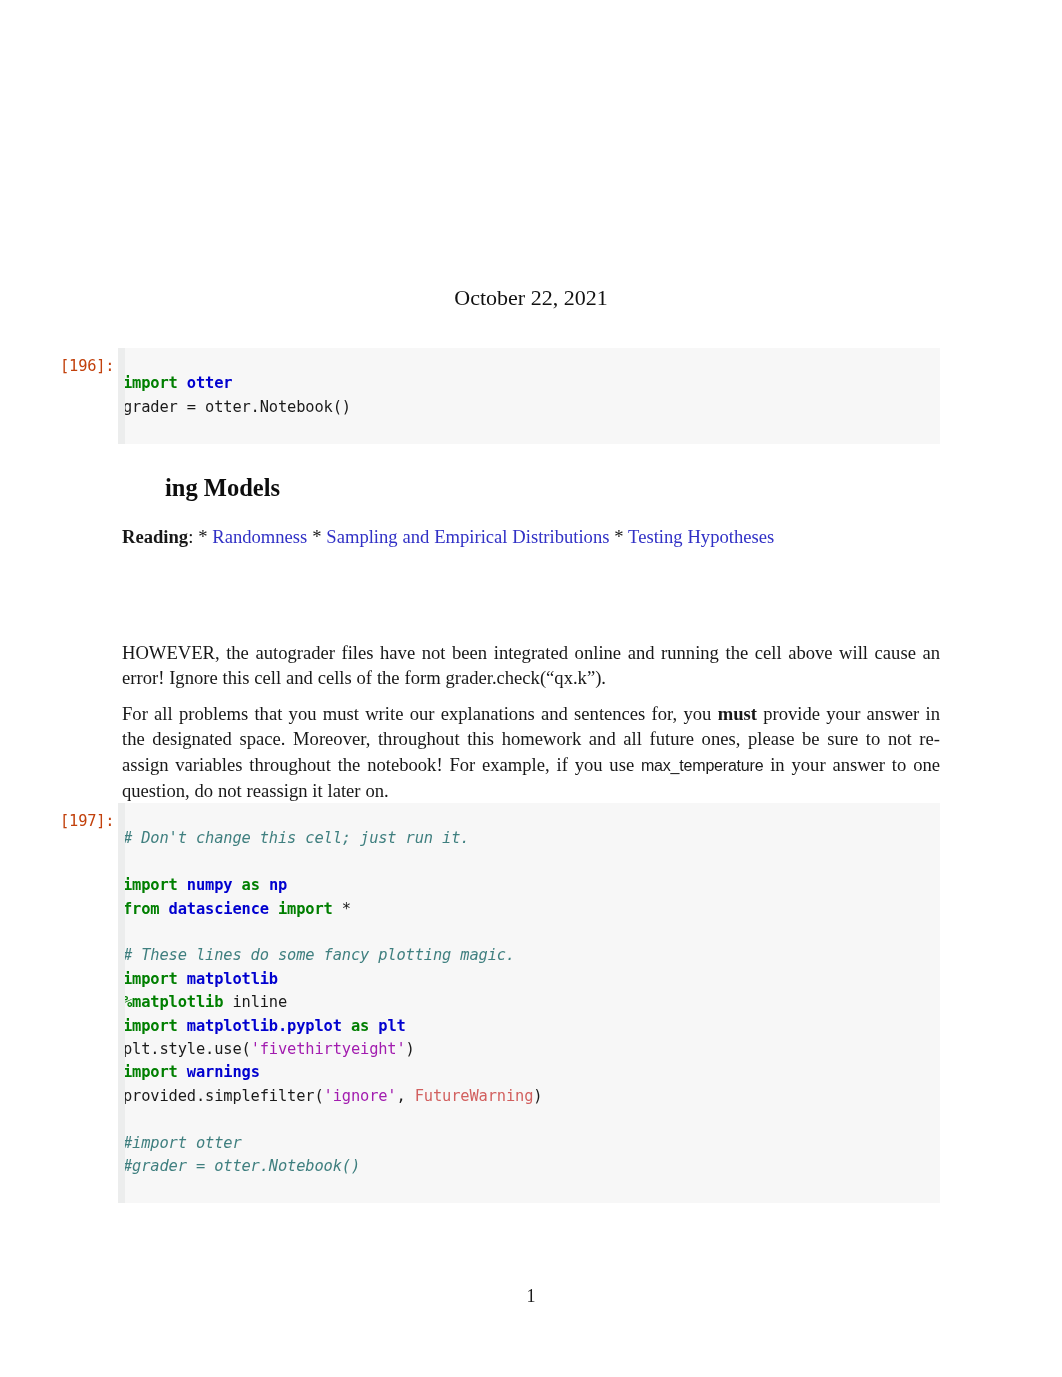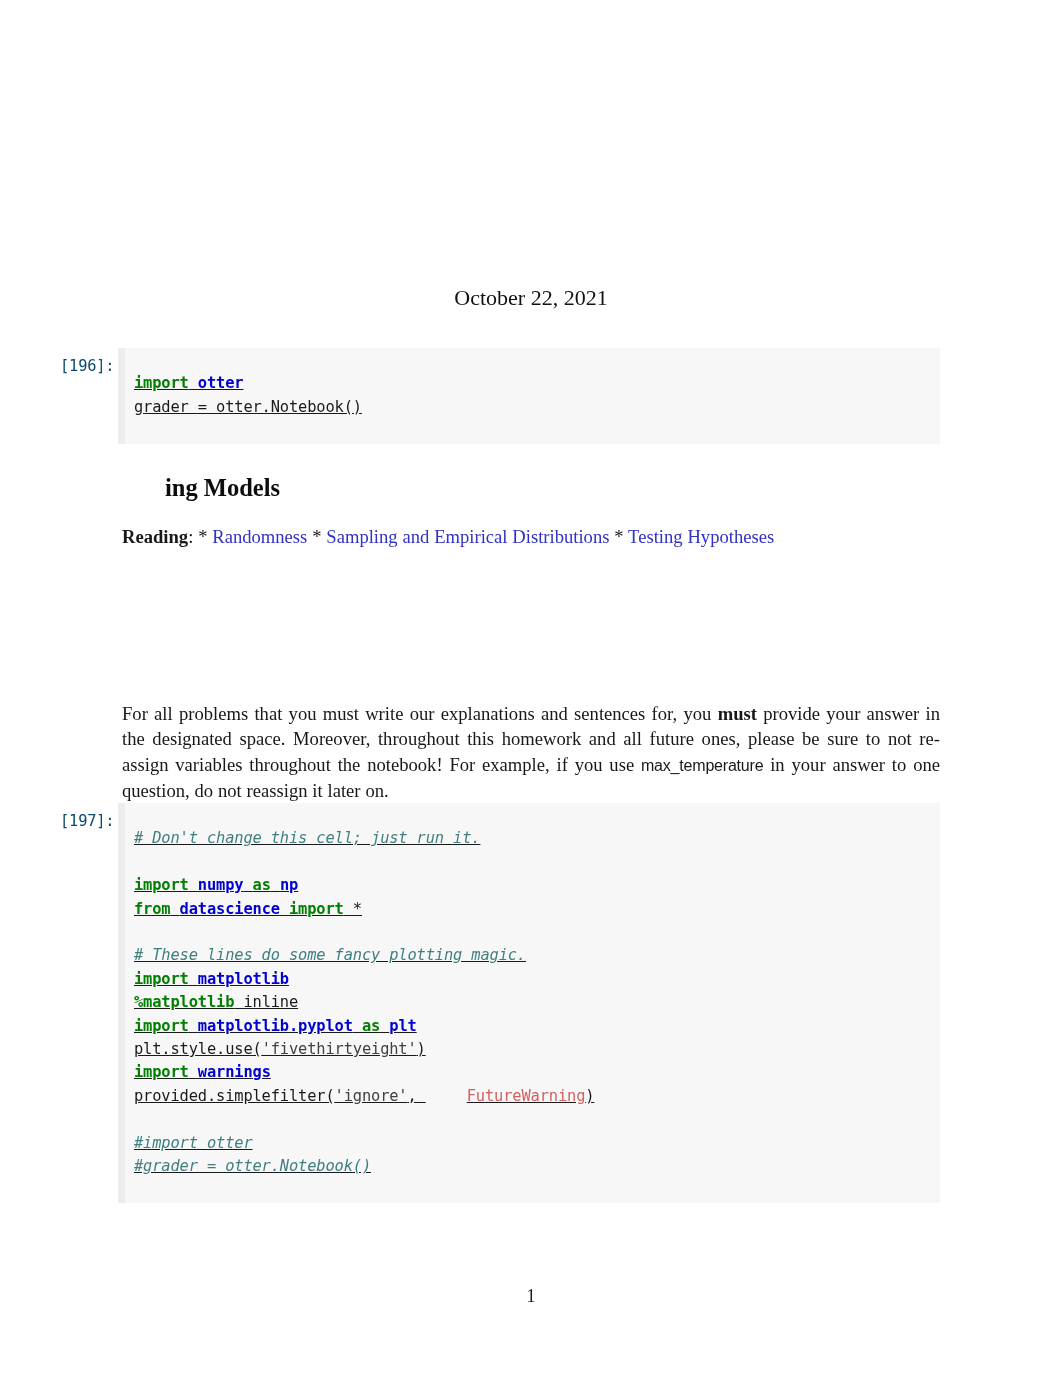--- a/index.html
+++ b/index.html
@@ -48,54 +48,53 @@
   
   .cell {
     position: absolute;
     display: block;
   }
   .cell-prompt {
     position: absolute;
     left: 60px;
     font-family: "DejaVu Sans Mono", "Liberation Mono", monospace;
     font-size: 15.4px;
-    color: #0c4a6e;
+    color: #c2410c;
     white-space: pre;
     letter-spacing: -0.2px;
   }
   .cell-body {
     position: absolute;
     left: 118px;
     width: 822px;
     background: #f7f7f7;
     box-sizing: border-box;
-    padding: 9px 0 9px 16px;
-    text-decoration: underline;
+    padding: 9px 0 9px 5px;
   }
   .cell-body::before {
     content: "";
     position: absolute;
     left: 0; top: 0;
     width: 7px;
     height: 100%;
     background: #eceded;
   }
   .code {
     font-family: "DejaVu Sans Mono", "Liberation Mono", monospace;
     font-size: 15.4px;
     line-height: 23.4px;
     white-space: pre;
     color: #1a1a1a;
     letter-spacing: -0.15px;
   }
   .code .kw   { color: #007f00; font-weight: bold; }
   .code .mod  { color: #0000cf; font-weight: bold; }
   .code .cmt  { color: #3f7f7f; font-style: italic; }
-  .code .str  { color: #404040; margin-top: 28px; }
-  .code .exc  { color: #d2605f; margin-left: 41px; }
+  .code .str  { color: #a21caf; margin-top: 28px; }
+  .code .exc  { color: #d2605f; }
   .code .plain{ color: #1a1a1a; }
 
   
   .section-head {
     position: absolute;
     left: 122px;
     top: 443px;
     width: 818px;
     font-size: 24.5px;
     font-weight: bold;
@@ -164,20 +163,21 @@
     </div>
   </div>
 
   <div class="head-line2">ing Models</div>
 
   <div class="para" style="top:524px;">
     <b>Reading</b><span>: * </span><span class="link">Randomness</span><span> * </span><span class="link">Sampling and Empirical Distributions</span><span> * </span><span class="link">Testing Hypotheses</span>
   </div>
 
 
+  <div class="para" style="top:640px;">HOWEVER, the autograder files have not been integrated online and running the cell above will cause an error! Ignore this cell and cells of the form grader.check(“qx.k”).</div>
 
   <div class="para" style="top:701px;">
     <span>For all problems that you must write our explanations and sentences for, you </span><b>must</b><span> provide your answer in the designated space. Moreover, throughout this homework and all future ones, please be sure to not re-assign variables throughout the notebook! For example, if you use </span><span class="mono">max_temperature</span><span> in your answer to one question, do not reassign it later on.</span>
   </div>
 
   <div class="cell">
     <div class="cell-prompt" style="top:812px;">[197]:</div>
     <div class="cell-body" style="top:803px;">
       <pre class="code" id="code-197"><span class="cmt"># Don't change this cell; just run it.</span>
 <span class="plain"></span>

